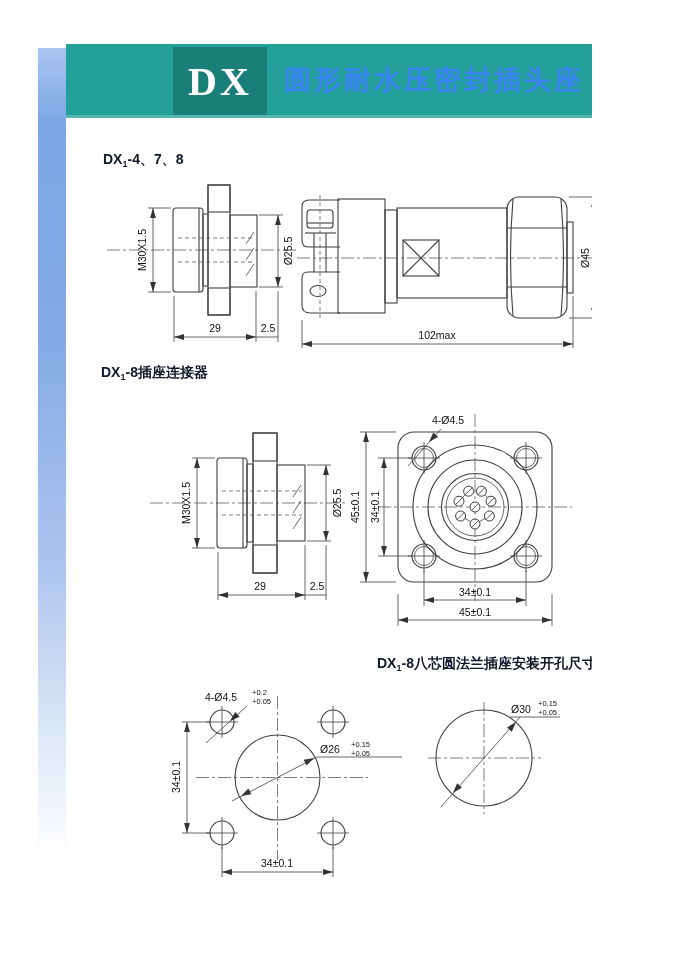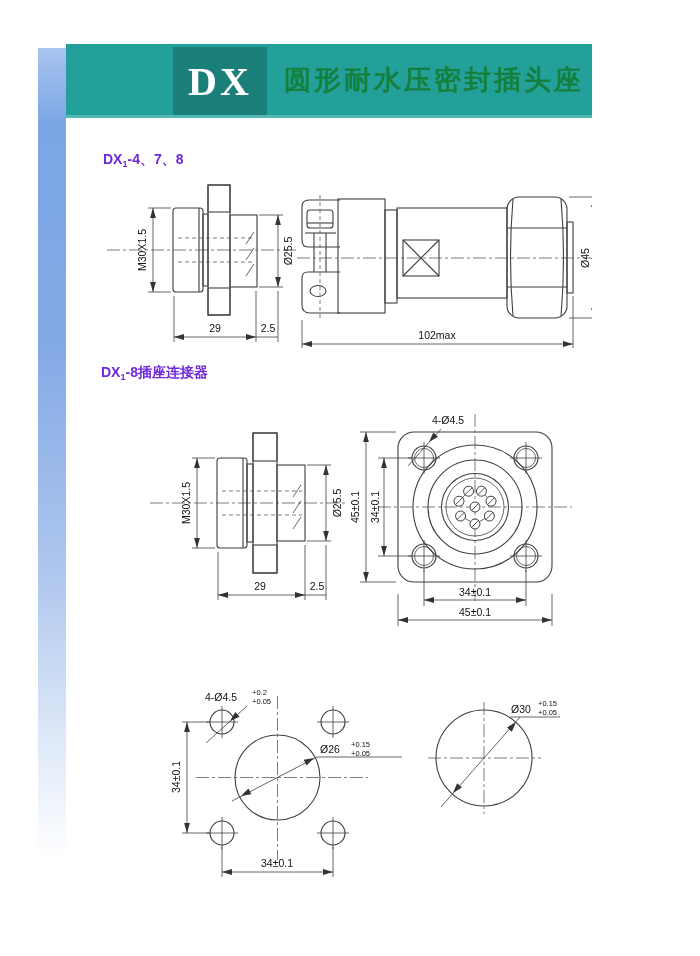--- a/index.html
+++ b/index.html
@@ -9,23 +9,23 @@
   .leftbar{position:absolute;left:38px;top:48px;width:28px;height:845px;
     background:linear-gradient(to bottom,#a9c4ef 0%,#7ba6e5 9%,#84aae6 35%,#aec6ee 62%,#dfe9f8 82%,#ffffff 96%);}
   
   .band{position:absolute;left:66px;top:44px;width:604px;height:71px;background:#23a099;
         border-bottom:3px solid #54b7b0;}
   .logobox{position:absolute;left:173px;top:47px;width:94px;height:68px;background:#1a7e79;
         display:flex;align-items:center;justify-content:center;}
   .logobox span{color:#ffffff;font-family:"Liberation Serif",serif;font-weight:bold;
         font-size:40px;letter-spacing:3px;}
   .bandtitle{position:absolute;left:284px;top:44px;height:71px;display:flex;align-items:center;
-        color:#15803d;font-weight:bold;font-size:27px;letter-spacing:3px;white-space:nowrap;}
+        color:#3b82f6;font-weight:bold;font-size:27px;letter-spacing:3px;white-space:nowrap;}
   
-  .seclabel{position:absolute;font-weight:bold;font-size:14px;color:#6d28d9;white-space:nowrap;}
+  .seclabel{position:absolute;font-weight:bold;font-size:14px;color:#0f172a;white-space:nowrap;}
   .seclabel .sub{font-size:9px;vertical-align:-3px;}
   .s1{left:103px;top:151px;}
   .s2{left:101px;top:364px;}
   .s3{left:101px;top:655px;}
   .s4{left:377px;top:655px;}
   svg{position:absolute;}
   .ol{stroke:#3f3f3f;stroke-width:1.1;fill:none;}
   .thin{stroke:#3f3f3f;stroke-width:0.8;fill:none;}
   .cl{stroke:#5a5a5a;stroke-width:0.8;fill:none;stroke-dasharray:13 3 3 3;}
   .dsh{stroke:#5a5a5a;stroke-width:0.8;fill:none;stroke-dasharray:4 3;}
@@ -41,20 +41,21 @@
 
   <div class="leftbar"></div>
   <div class="band"></div>
   <div class="logobox">
     <span>DX</span>
   </div>
   <div class="bandtitle">圆形耐水压密封插头座</div>
 
   <div class="seclabel s1"><span>DX</span><span class="sub">1</span><span>-4、7、8</span></div>
   <div class="seclabel s2"><span>DX</span><span class="sub">1</span><span>-8插座连接器</span></div>
+  <div class="seclabel s4"><span>DX</span><span class="sub">1</span><span>-8八芯圆法兰插座安装开孔尺寸</span></div>
 
   <svg style="left:95px;top:175px" width="510" height="185" viewBox="95 175 510 185">
     <defs>
       <marker id="arr1" markerWidth="11" markerHeight="7" refX="10" refY="3.5" orient="auto" markerUnits="userSpaceOnUse">
           <path d="M10,3.5 L0,0.6 L0,6.4 Z" fill="#333"></path>
         </marker>
       <marker id="arr1R" markerWidth="11" markerHeight="7" refX="0" refY="3.5" orient="auto" markerUnits="userSpaceOnUse">
           <path d="M0,3.5 L10,0.6 L10,6.4 Z" fill="#333"></path>
         </marker>
       <pattern id="ht1" width="6" height="6" patternUnits="userSpaceOnUse">

